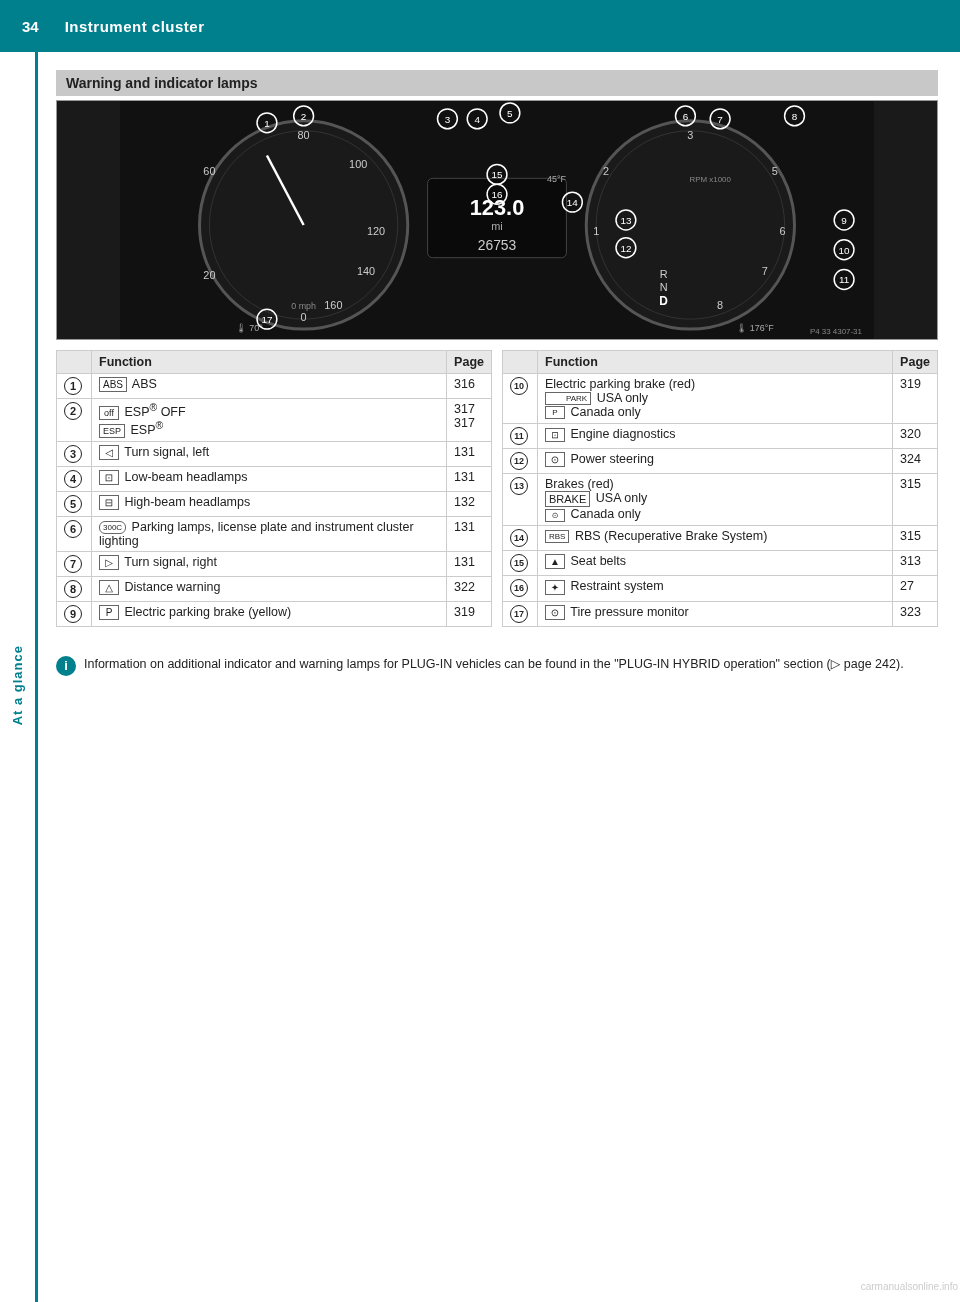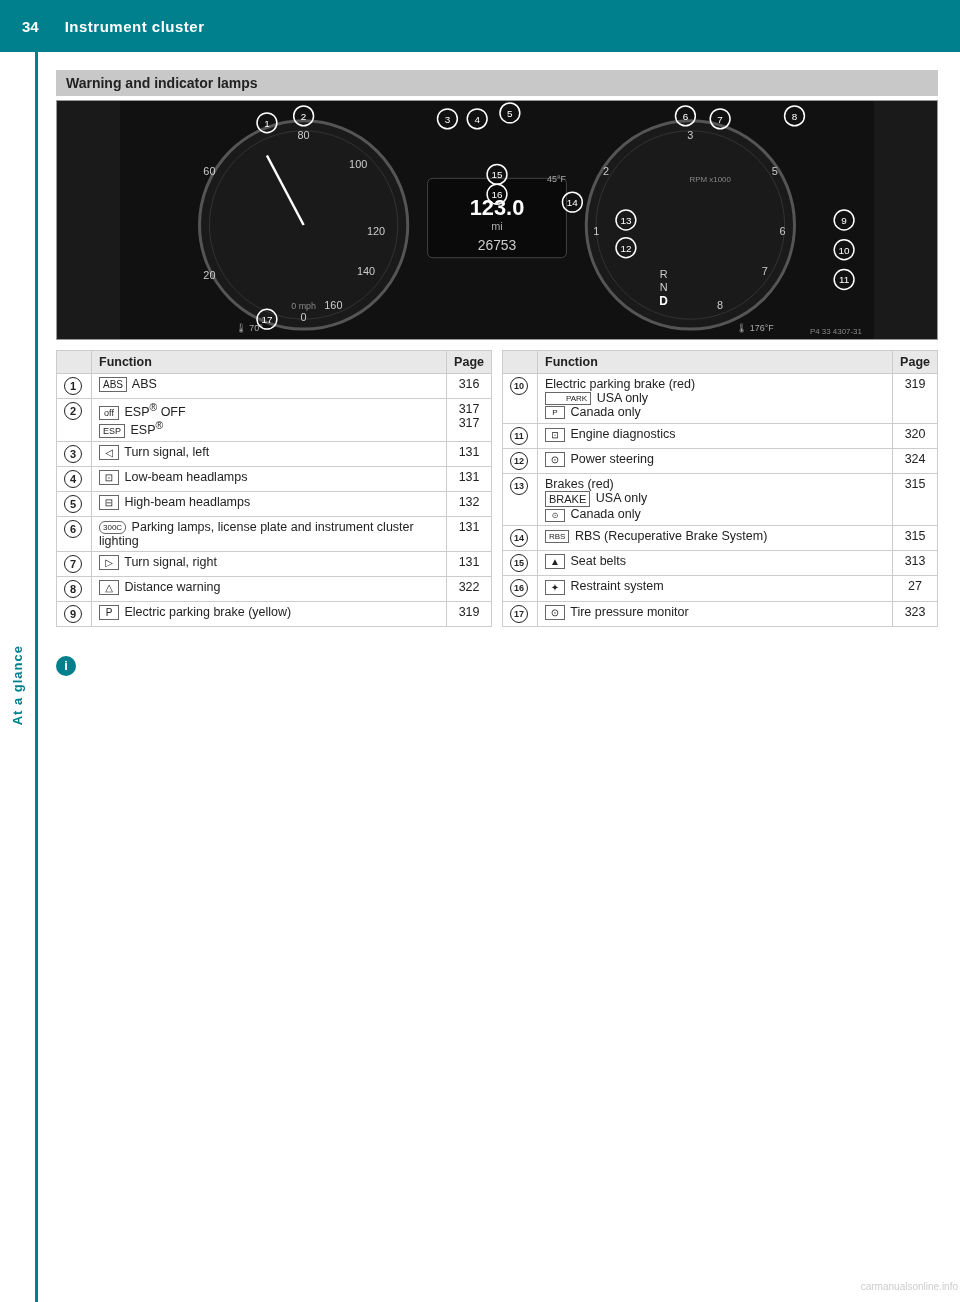--- a/index.html
+++ b/index.html
@@ -121,21 +121,21 @@
       font-weight: bold;
       margin-right: 2px;
       flex-shrink: 0;
     }
     .num-cell {
       width: 28px;
       text-align: center;
     }
     .page-cell {
       width: 38px;
-      text-align: center;
+      text-align: left;
     }
     .icon-inline {
       display: inline-flex;
       align-items: center;
       justify-content: center;
       border: 1px solid #666;
       padding: 1px 3px;
       font-size: 10px;
       margin-right: 2px;
       vertical-align: middle;
@@ -433,18 +433,19 @@
               <span class="icon-inline">⊙</span> Tire pressure monitor
             </td>
             <td class="page-cell">323</td>
           </tr>
         </tbody>
       </table>
     </div>
 
     <div class="info-note">
       <span class="info-circle">i</span>
+      <span>Information on additional indicator and warning lamps for PLUG-IN vehicles can be found in the "PLUG-IN HYBRID operation" section (▷ page 242).</span>
     </div>
 
   </div>
 </div>
 
 <div style="position:fixed;bottom:10px;right:2px;font-size:10px;color:#ccc;">carmanualsonline.info</div>
 
 </body></html>

